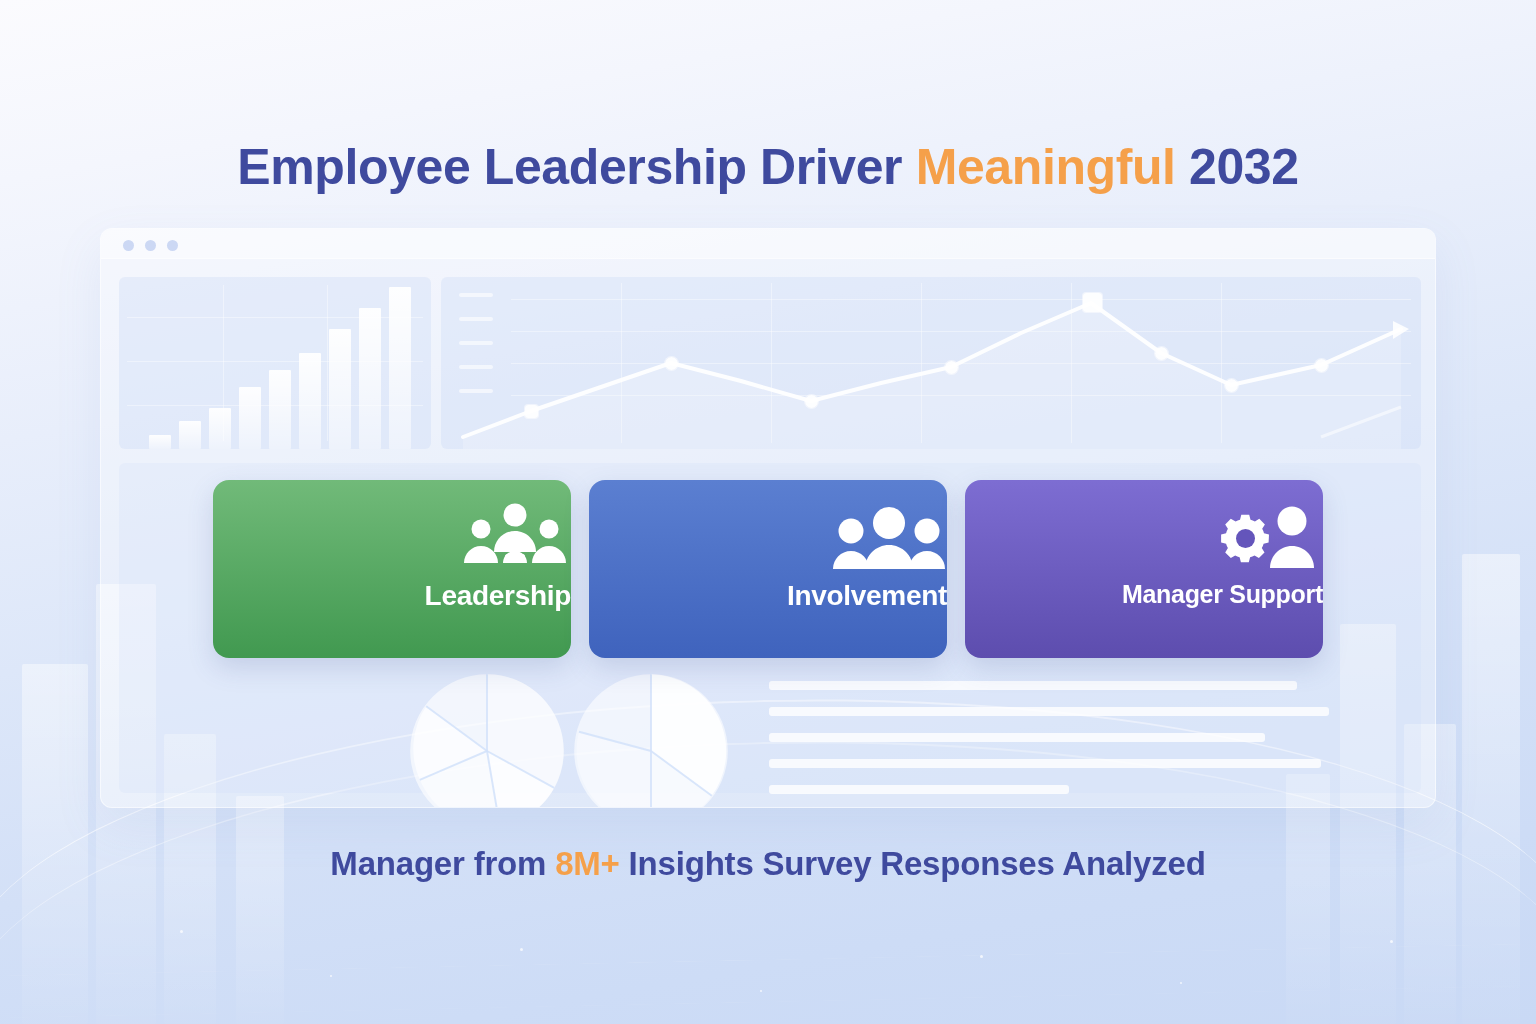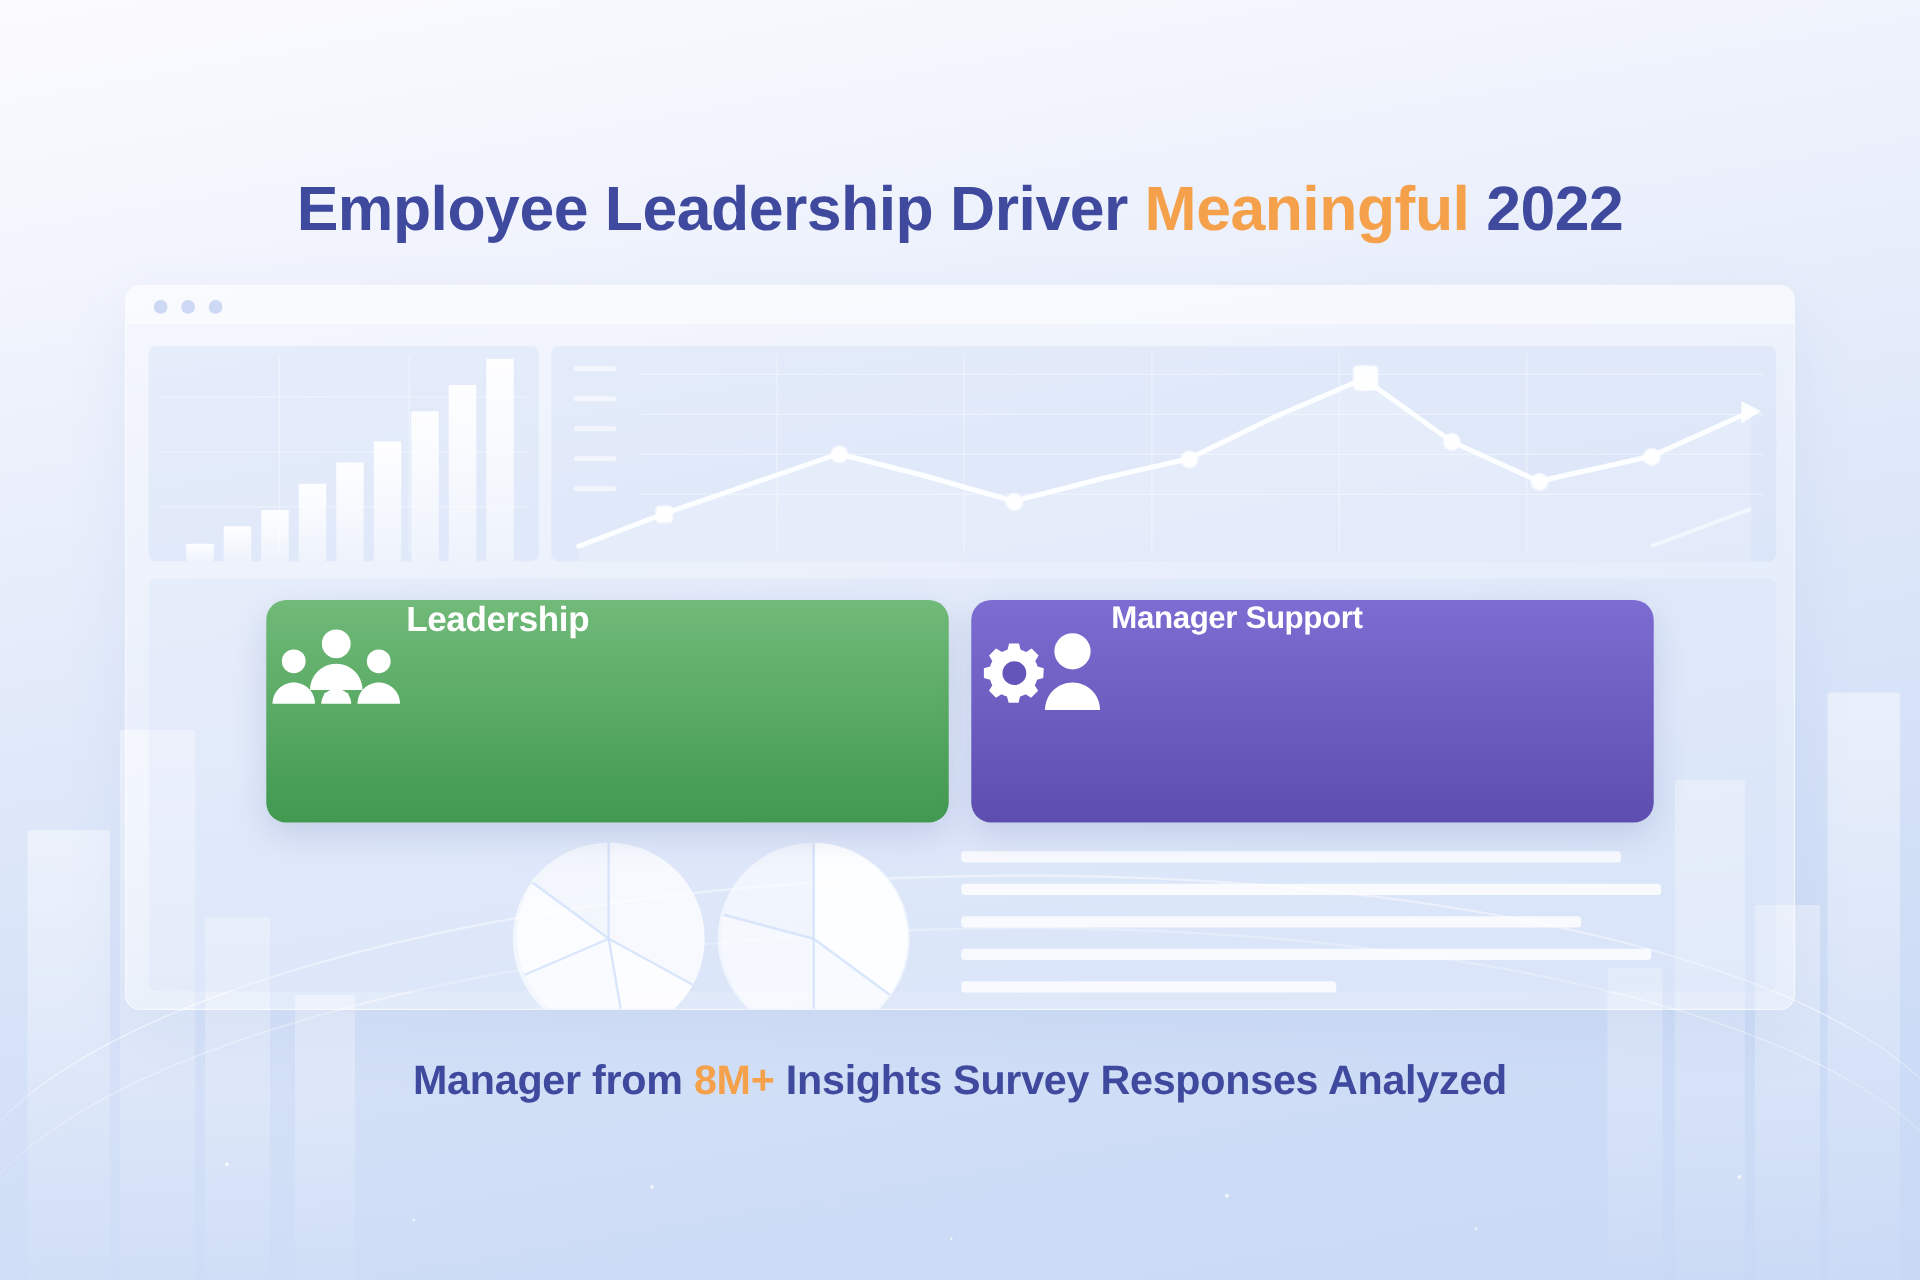--- a/index.html
+++ b/index.html
@@ -126,22 +126,22 @@
     width:1110px; height:178px;
     display:flex;
     gap:18px;
   }
   .card {
     position:relative;
     flex:1 1 0;
     border-radius:16px;
     box-shadow:0 10px 26px rgba(70,90,150,.18);
     display:flex;
-    flex-direction:row;
-    align-items:flex-start;
+    flex-direction:column;
+    align-items:flex-end;
     justify-content:flex-start;
   }
   .card-icon {
     margin-top:18px;
     height:82px;
     display:flex; align-items:center; justify-content:center;
   }
   .card-icon svg { display:block; }
   .card-label {
     color:#ffffff;
@@ -290,41 +290,54 @@
     </svg>
 
     <div class="txt-line" style="left:668px; top:452px; width:528px; height:9px;"></div>
     <div class="txt-line" style="left:668px; top:478px; width:560px; height:9px;"></div>
     <div class="txt-line" style="left:668px; top:504px; width:496px; height:9px;"></div>
     <div class="txt-line" style="left:668px; top:530px; width:552px; height:9px;"></div>
     <div class="txt-line" style="left:668px; top:556px; width:300px; height:9px;"></div>
   </div>
 
   <h1 class="headline">
-    <span class="hl-navy">Employee Leadership Driver </span><span class="hl-accent">Meaningful</span><span class="hl-navy"> 2022</span>
+    <span class="hl-navy">Employee Leadership Driver </span><span class="hl-accent">Meaningful</span><span class="hl-navy"> 2032</span>
   </h1>
 
   <div class="cards">
 
     <div class="card c-leadership">
       <div class="card-icon">
         <svg width="112" height="74" viewBox="0 0 112 74" fill="#fff">
           <circle cx="56" cy="13" r="11.5"></circle>
           <path d="M35 50c0-11.6 9.4-21 21-21s21 9.4 21 21z"></path>
           <rect x="46" y="52" width="20" height="5" rx="2.5"></rect>
           <path d="M44 61c0-6.6 5.4-12 12-12s12 5.4 12 12z"></path>
           <circle cx="22" cy="27" r="9.5"></circle>
           <path d="M5 61c0-9.4 7.6-17 17-17s17 7.6 17 17z"></path>
           <circle cx="90" cy="27" r="9.5"></circle>
           <path d="M73 61c0-9.4 7.6-17 17-17s17 7.6 17 17z"></path>
         </svg>
       </div>
       <div class="card-label">Leadership</div>
     </div>
 
+    <div class="card c-involvement">
+      <div class="card-icon">
+        <svg width="116" height="72" viewBox="0 0 116 72" fill="#fff">
+          <circle cx="58" cy="20" r="16"></circle>
+          <path d="M34 66c0-13.3 10.7-24 24-24s24 10.7 24 24z"></path>
+          <circle cx="20" cy="28" r="12.5"></circle>
+          <path d="M2 66c0-10 8-18 18-18s18 8 18 18z"></path>
+          <circle cx="96" cy="28" r="12.5"></circle>
+          <path d="M78 66c0-10 8-18 18-18s18 8 18 18z"></path>
+        </svg>
+      </div>
+      <div class="card-label">Involvement</div>
+    </div>
 
 
     <div class="card c-manager">
       <div class="card-icon">
         <svg width="112" height="74" viewBox="0 0 112 74" fill="#fff">
           <path d="M38 28.5l-5-1.3a16.8 16.8 0 0 0-1.8-4.4l2.7-4.4-5.6-5.6-4.4 2.7a16.8 16.8 0 0 0-4.4-1.8l-1.3-5h-7.9l-1.3 5a16.8 16.8 0 0 0-4.4 1.8L-.2 12.8l-5.6 5.6 2.7 4.4a16.8 16.8 0 0 0-1.8 4.4l-5 1.3v7.9l5 1.3a16.8 16.8 0 0 0 1.8 4.4l-2.7 4.4 5.6 5.6 4.4-2.7a16.8 16.8 0 0 0 4.4 1.8l1.3 5h7.9l1.3-5a16.8 16.8 0 0 0 4.4-1.8l4.4 2.7 5.6-5.6-2.7-4.4a16.8 16.8 0 0 0 1.8-4.4l5-1.3z" transform="translate(20,4)"></path>
           <circle cx="34.5" cy="36.5" r="9.5" fill="#6455bb"></circle>
           <circle cx="81" cy="19" r="14.5"></circle>
           <path d="M59 66c0-12.2 9.8-22 22-22s22 9.8 22 22z"></path>
         </svg>

